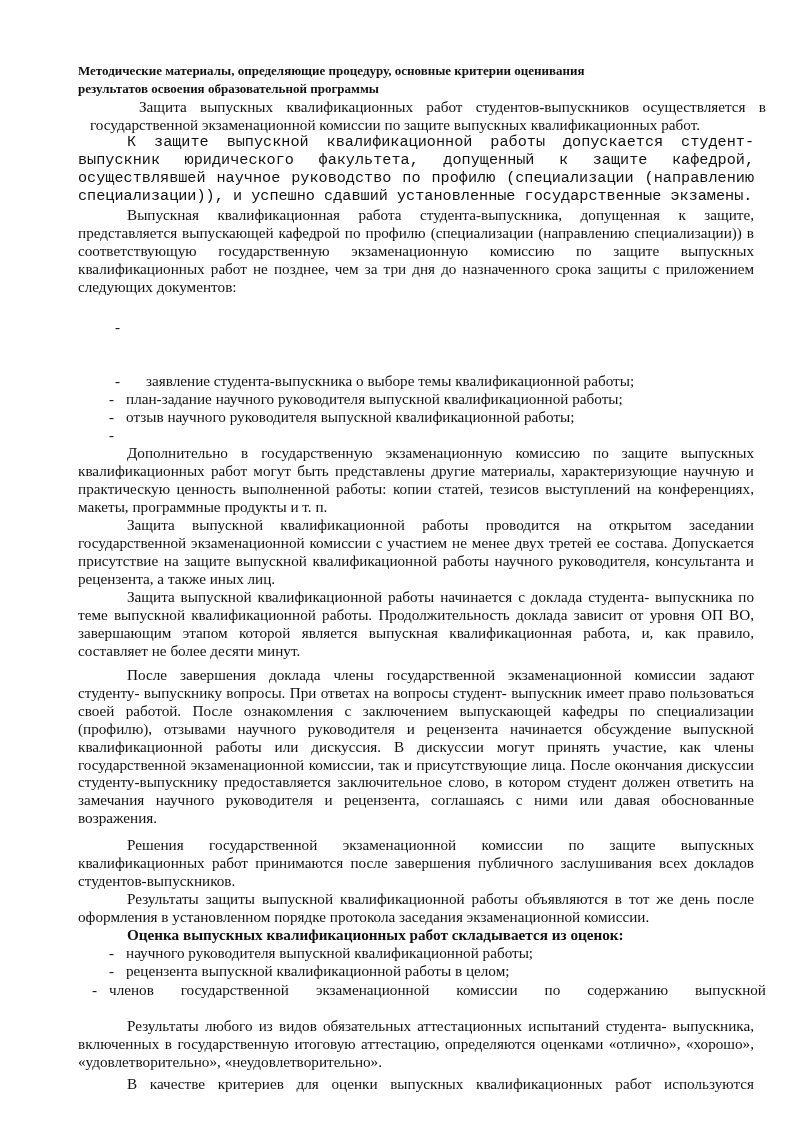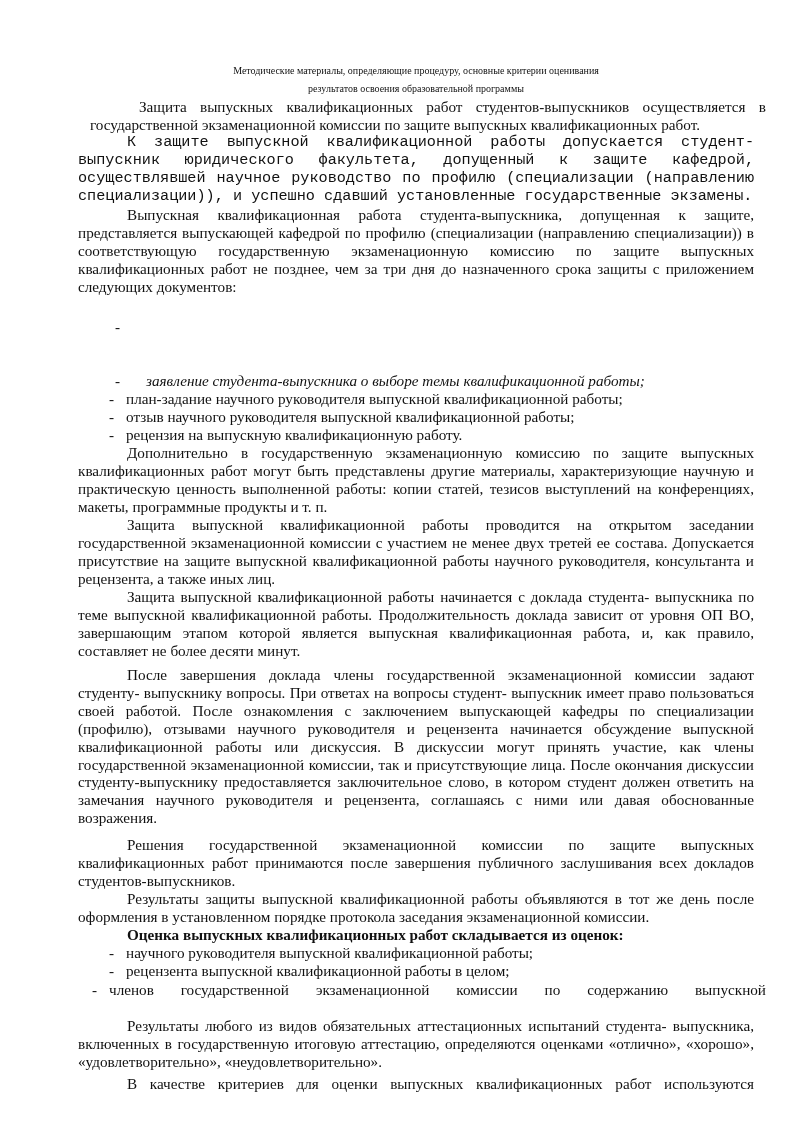--- a/index.html
+++ b/index.html
@@ -4,21 +4,21 @@
 <style>
   html, body { margin: 0; padding: 0; background: #ffffff; }
   body { width: 793px; height: 1123px; position: relative; overflow: hidden; }
   .page {
     position: absolute; left: 0; top: 0; width: 793px; height: 1123px; background: #fff;
     font-family: "Liberation Serif", "DejaVu Serif", serif; color: #111;
     font-size: 15.2px; line-height: 17.9px;
   }
   .title {
     position: absolute; left: 78px; width: 676px; top: 62px;
-    text-align: center; font-weight: normal; font-size: 10px; line-height: 17.8px;
+    text-align: left; font-weight: bold; font-size: 13px; line-height: 17.8px;
   }
   .p { position: absolute; left: 78px; width: 676px; text-align: justify; text-align-last: left; }
   .ind { text-indent: 49px; }
   .li { position: absolute; text-align: justify; text-align-last: left; }
   .dash { position: absolute; }
   .small { font-size: 12.6px; line-height: 15px; }
   .bold { font-weight: bold; }
 </style>
 </head>
 <body>
@@ -32,27 +32,26 @@
 
   <div class="p ind" style="top:98px;margin-left:12px;">Защита выпускных квалификационных работ студентов-выпускников осуществляется в государственной экзаменационной комиссии по защите выпускных квалификационных работ.</div>
   <div class="p ind" style="top:134px;font-family:Liberation Mono, monospace;">К защите выпускной квалификационной работы допускается студент-выпускник юридического факультета, допущенный к защите кафедрой, осуществлявшей научное руководство по профилю (специализации (направлению специализации)), и успешно сдавший установленные государственные экзамены.</div>
   <div class="p ind" style="top:206px;">Выпускная квалификационная работа студента-выпускника, допущенная к защите, представляется выпускающей кафедрой по профилю (специализации (направлению специализации)) в соответствующую государственную экзаменационную комиссию по защите выпускных квалификационных работ не позднее, чем за три дня до назначенного срока защиты с приложением следующих документов:</div>
 
   <span class="dash" style="left:115px; top:318px;">-</span>
   <style>
     
   </style>
   <span class="dash" style="left:115px; top:372px;">-</span>
-  <div class="li" style="left:146px; width:608px; top:372px;font-style:italic;">заявление студента-выпускника о выборе темы квалификационной работы;</div>
+  <div class="li" style="left:146px; width:608px; top:372px;">заявление студента-выпускника о выборе темы квалификационной работы;</div>
   <span class="dash" style="left:109px; top:390px;">-</span>
   <div class="li" style="left:126px; width:628px; top:390px;">план-задание научного руководителя выпускной квалификационной работы;</div>
   <span class="dash" style="left:109px; top:408px;">-</span>
   <div class="li" style="left:126px; width:628px; top:408px;">отзыв научного руководителя выпускной квалификационной работы;</div>
   <span class="dash" style="left:109px; top:426px;">-</span>
-  <div class="li" style="left:126px; width:628px; top:426px;">рецензия на выпускную квалификационную работу.</div>
 
   <div class="p ind" style="top:444px;">Дополнительно в государственную экзаменационную комиссию по защите выпускных квалификационных работ могут быть представлены другие материалы, характеризующие научную и практическую ценность выполненной работы: копии статей, тезисов выступлений на конференциях, макеты, программные продукты и т. п.</div>
   <div class="p ind" style="top:516px;">Защита выпускной квалификационной работы проводится на открытом заседании государственной экзаменационной комиссии с участием не менее двух третей ее состава. Допускается присутствие на защите выпускной квалификационной работы научного руководителя, консультанта и рецензента, а также иных лиц.</div>
   <div class="p ind" style="top:588px;">Защита выпускной квалификационной работы начинается с доклада студента- выпускника по теме выпускной квалификационной работы. Продолжительность доклада зависит от уровня ОП ВО, завершающим этапом которой является выпускная квалификационная работа, и, как правило, составляет не более десяти минут.</div>
   <div class="p ind" style="top:666px;">После завершения доклада члены государственной экзаменационной комиссии задают студенту- выпускнику вопросы. При ответах на вопросы студент- выпускник имеет право пользоваться своей работой. После ознакомления с заключением выпускающей кафедры по специализации (профилю), отзывами научного руководителя и рецензента начинается обсуждение выпускной квалификационной работы или дискуссия. В дискуссии могут принять участие, как члены государственной экзаменационной комиссии, так и присутствующие лица. После окончания дискуссии студенту-выпускнику предоставляется заключительное слово, в котором студент должен ответить на замечания научного руководителя и рецензента, соглашаясь с ними или давая обоснованные возражения.</div>
   <div class="p ind" style="top:836px;">Решения государственной экзаменационной комиссии по защите выпускных квалификационных работ принимаются после завершения публичного заслушивания всех докладов студентов-выпускников.</div>
   <div class="p ind" style="top:890px;">Результаты защиты выпускной квалификационной работы объявляются в тот же день после оформления в установленном порядке протокола заседания экзаменационной комиссии.</div>
 
   <div class="p ind bold" style="top:926px;">Оценка выпускных квалификационных работ складывается из оценок:</div>
 

